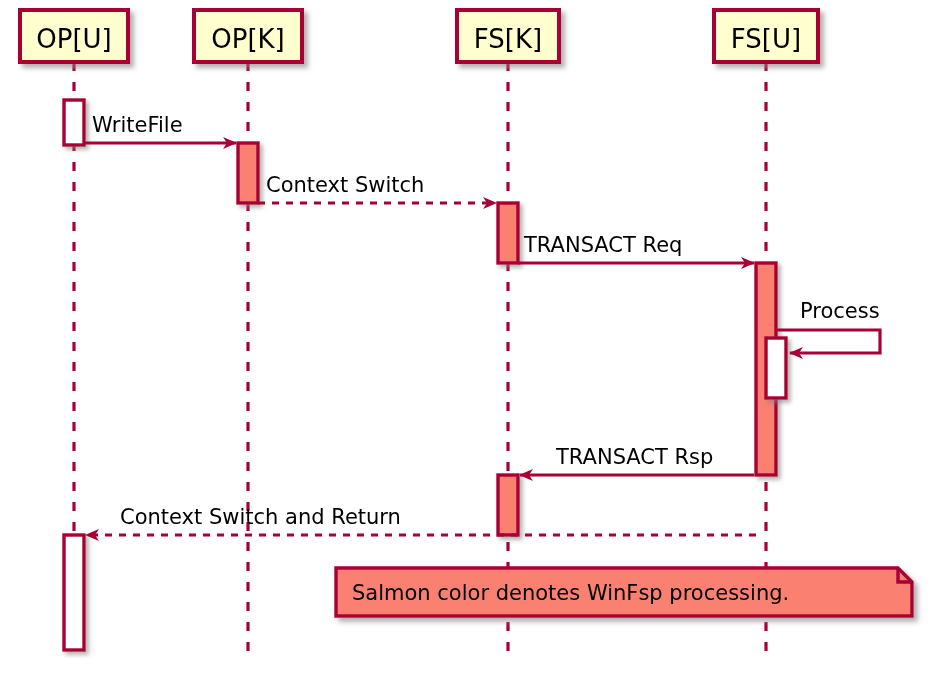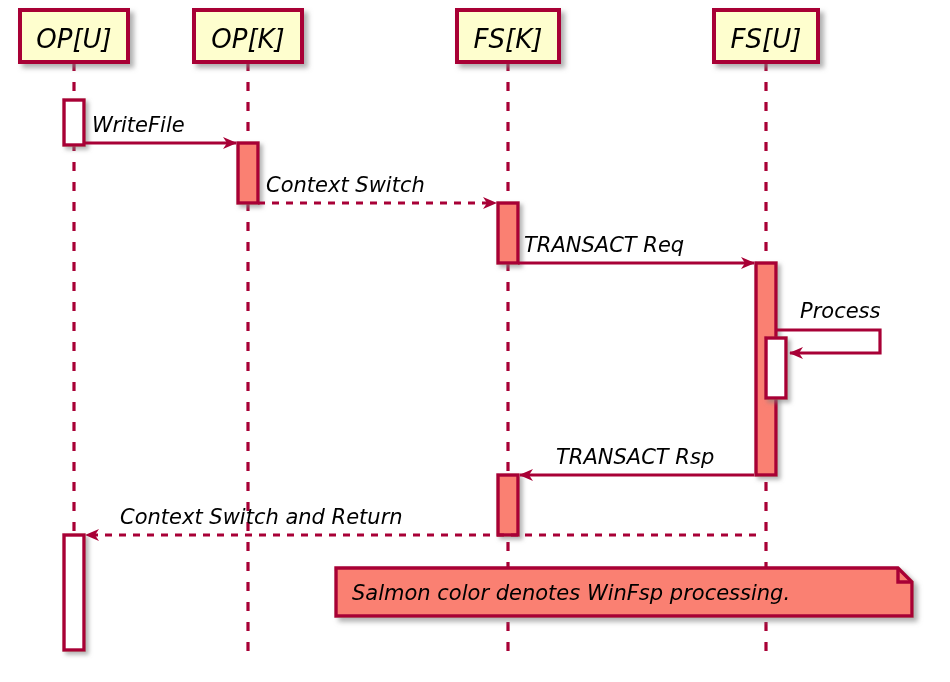--- a/index.html
+++ b/index.html
@@ -11,21 +11,20 @@
   body {
     width: 950px;
     height: 682px;
     overflow: hidden;
     font-family: "DejaVu Sans", sans-serif;
   }
   #diagram-root {
     position: relative;
     width: 950px;
     height: 682px;
-    font-style: italic;
   }
   #uml-canvas {
     position: absolute;
     top: 0;
     left: 0;
   }
   .lbl {
     font-family: "DejaVu Sans", sans-serif;
     fill: #000000;
   }

